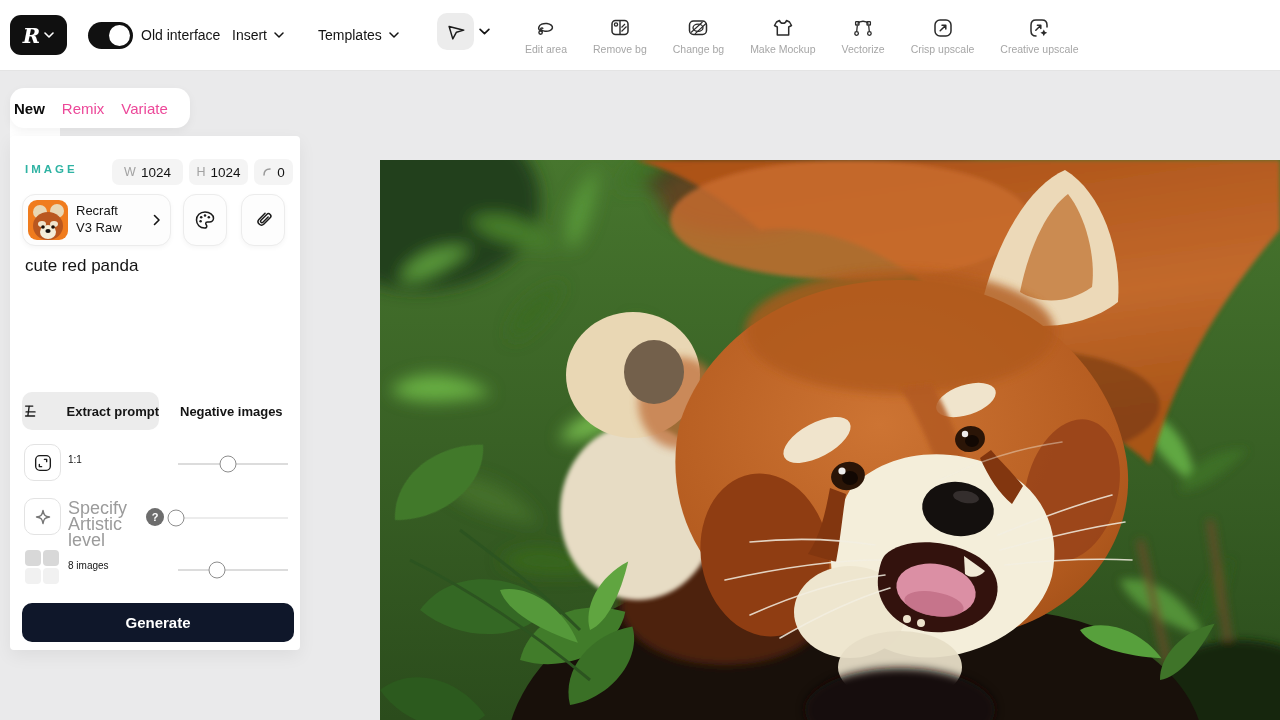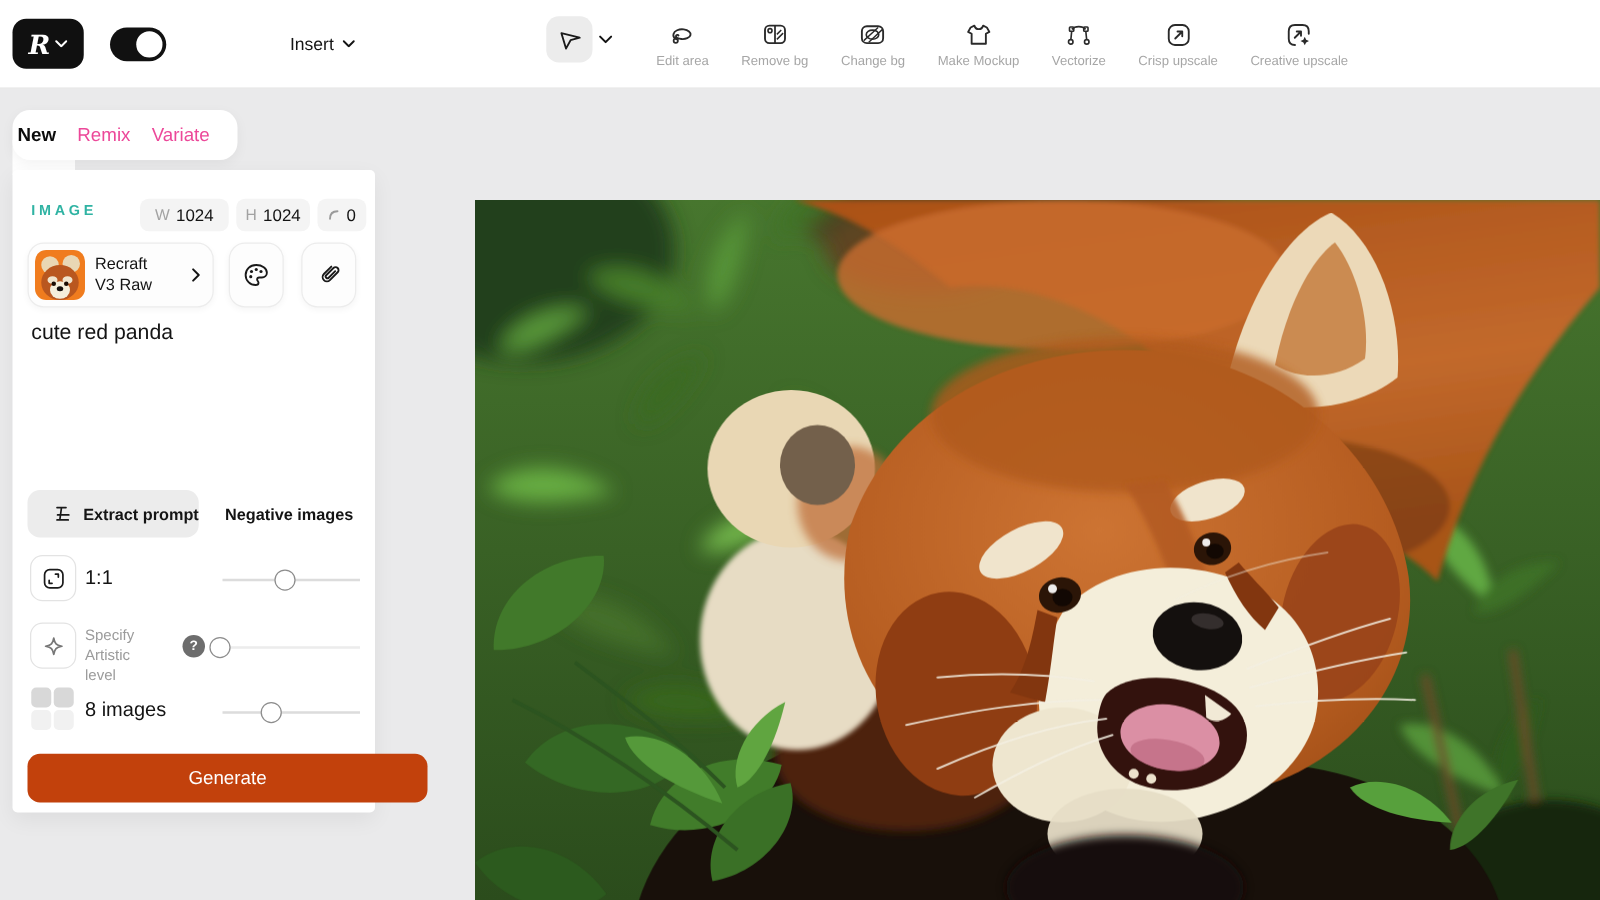--- a/index.html
+++ b/index.html
@@ -37,63 +37,70 @@
   .pill-h{left:179px;width:59px;}
   .pill-r{left:244px;width:39px;}
   .model-btn{position:absolute;left:12px;top:58px;width:149px;height:52px;background:#fdfdfd;border:1px solid #ececec;border-radius:13px;box-shadow:0 2px 5px rgba(0,0,0,.04);display:flex;align-items:center;cursor:pointer;box-sizing:border-box;}
   .model-thumb{width:40px;height:40px;border-radius:9px;margin-left:5px;overflow:hidden;flex:0 0 auto;}
   .model-name{font-size:13px;font-weight:500;line-height:1.3;margin-left:8px;color:#141414;}
   .model-chev{margin-left:auto;margin-right:9px;}
   .sq-btn{position:absolute;top:58px;width:44px;height:52px;background:#fdfdfd;border:1px solid #ececec;border-radius:13px;box-shadow:0 2px 5px rgba(0,0,0,.04);display:flex;align-items:center;justify-content:center;cursor:pointer;box-sizing:border-box;}
   .palette-btn{left:173px;}
   .clip-btn{left:231px;}
   .prompt-area{position:absolute;left:15px;top:120px;width:260px;height:130px;font-size:17px;color:#141414;cursor:text;}
-  .extract-btn{position:absolute;left:12px;top:256px;width:137px;height:38px;background:#ececec;border-radius:10px;display:flex;align-items:center;justify-content:flex-end;gap:7px;font-size:13px;font-weight:600;color:#141414;cursor:pointer;}
+  .extract-btn{position:absolute;left:12px;top:256px;width:137px;height:38px;background:#ececec;border-radius:10px;display:flex;align-items:center;justify-content:space-between;gap:7px;font-size:13px;font-weight:600;color:#141414;cursor:pointer;}
   .negative-btn{position:absolute;left:170px;top:256px;height:38px;display:flex;align-items:center;font-size:13px;font-weight:600;color:#141414;cursor:pointer;}
   .icon-box{position:absolute;left:14px;width:37px;height:37px;border:1px solid #e3e3e3;border-radius:10px;display:flex;align-items:center;justify-content:center;background:#fff;cursor:pointer;box-sizing:border-box;}
-  .row-label{position:absolute;left:58px;font-size:16px;color:#141414;font-weight:500;}
-  .grey-label{position:absolute;left:58px;font-size:12px;color:#9b9b9b;line-height:16px;}
+  .row-label{position:absolute;left:58px;font-size:10px;color:#141414;font-weight:500;}
+  .grey-label{position:absolute;left:58px;font-size:18px;color:#9b9b9b;line-height:16px;}
   .help-badge{position:absolute;left:136px;top:372px;width:18px;height:18px;border-radius:50%;background:#6d6d6d;color:#fff;font-size:11px;font-weight:700;display:flex;align-items:center;justify-content:center;cursor:pointer;}
   .slider{position:absolute;height:2px;background:#dcdcdc;cursor:pointer;}
   .slider.light{background:#ececec;}
   .slider .thumb{position:absolute;top:50%;transform:translate(-50%,-50%);width:17px;height:17px;background:#fff;border:1.5px solid #8d8d8d;border-radius:50%;box-sizing:border-box;}
   .sl-aspect{left:168px;top:327px;width:110px;}
   .sl-art{left:166px;top:381px;width:112px;}
   .sl-img{left:168px;top:433px;width:110px;}
   .grid-icon{position:absolute;left:15px;top:414px;width:34px;height:34px;display:grid;grid-template-columns:16px 16px;grid-template-rows:16px 16px;gap:2px;}
   .grid-icon i{border-radius:4px;background:#d8d8d8;}
   .grid-icon i.faint{background:#f1f1f1;}
-  .generate-btn{position:absolute;left:12px;top:467px;width:320px;height:39px;background:#c2410c;border-radius:10px;color:#fff;font-size:15px;font-weight:400;display:flex;align-items:center;justify-content:center;cursor:pointer;}
+  .generate-btn{position:absolute;left:12px;top:467px;width:272px;height:39px;background:#0f172a;border-radius:10px;color:#fff;font-size:15px;font-weight:700;display:flex;align-items:center;justify-content:center;cursor:pointer;}
   
   .canvas{position:absolute;left:0;top:70px;width:1280px;height:650px;background:#eaeaeb;}
   .photo{position:absolute;left:380px;top:90px;width:900px;height:560px;display:block;}
 </style>
 </head>
 <body>
 
 <div class="toolbar">
 
   <div class="logo-btn">
     <span class="logo-glyph">R</span>
     <svg class="chev" width="10" height="6" viewBox="0 0 10 6">
         <path d="M1 1 L5 5 L9 1" fill="none" stroke="#fff" stroke-width="1.6" stroke-linecap="round" stroke-linejoin="round"></path>
       </svg>
   </div>
 
   <div class="toggle">
       <div class="knob"></div>
     </div>
+  <div class="tb-label" style="left:141px;">Old interface</div>
 
   <div class="tb-label menu-item" style="left:232px;text-align:center;">
     <span>Insert</span>
     <svg class="chev" width="10" height="6" viewBox="0 0 10 6">
         <path d="M1 1 L5 5 L9 1" fill="none" stroke="#141414" stroke-width="1.5" stroke-linecap="round" stroke-linejoin="round"></path>
       </svg>
   </div>
 
+  <div class="tb-label menu-item" style="left:318px;">
+    <span>Templates</span>
+    <svg class="chev" width="10" height="6" viewBox="0 0 10 6">
+        <path d="M1 1 L5 5 L9 1" fill="none" stroke="#141414" stroke-width="1.5" stroke-linecap="round" stroke-linejoin="round"></path>
+      </svg>
+  </div>
 
   <div class="tool-btn">
     <svg width="22" height="22" viewBox="0 0 24 24">
         <path d="M4.5 6 L20.5 10 L12.5 12.2 L8.5 19.5 Z" fill="none" stroke="#1a1a1a" stroke-width="1.6" stroke-linejoin="round"></path>
       </svg>
   </div>
   <svg class="tool-chev" width="11" height="7" viewBox="0 0 10 6">
       <path d="M1 1 L5 5 L9 1" fill="none" stroke="#141414" stroke-width="1.5" stroke-linecap="round" stroke-linejoin="round"></path>
     </svg>
 

